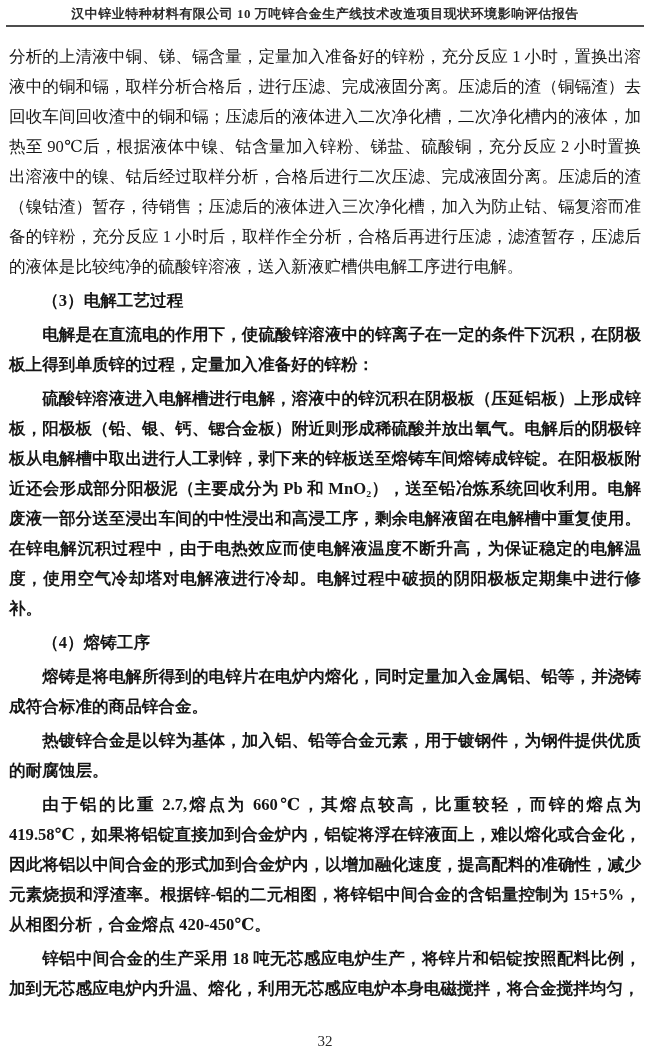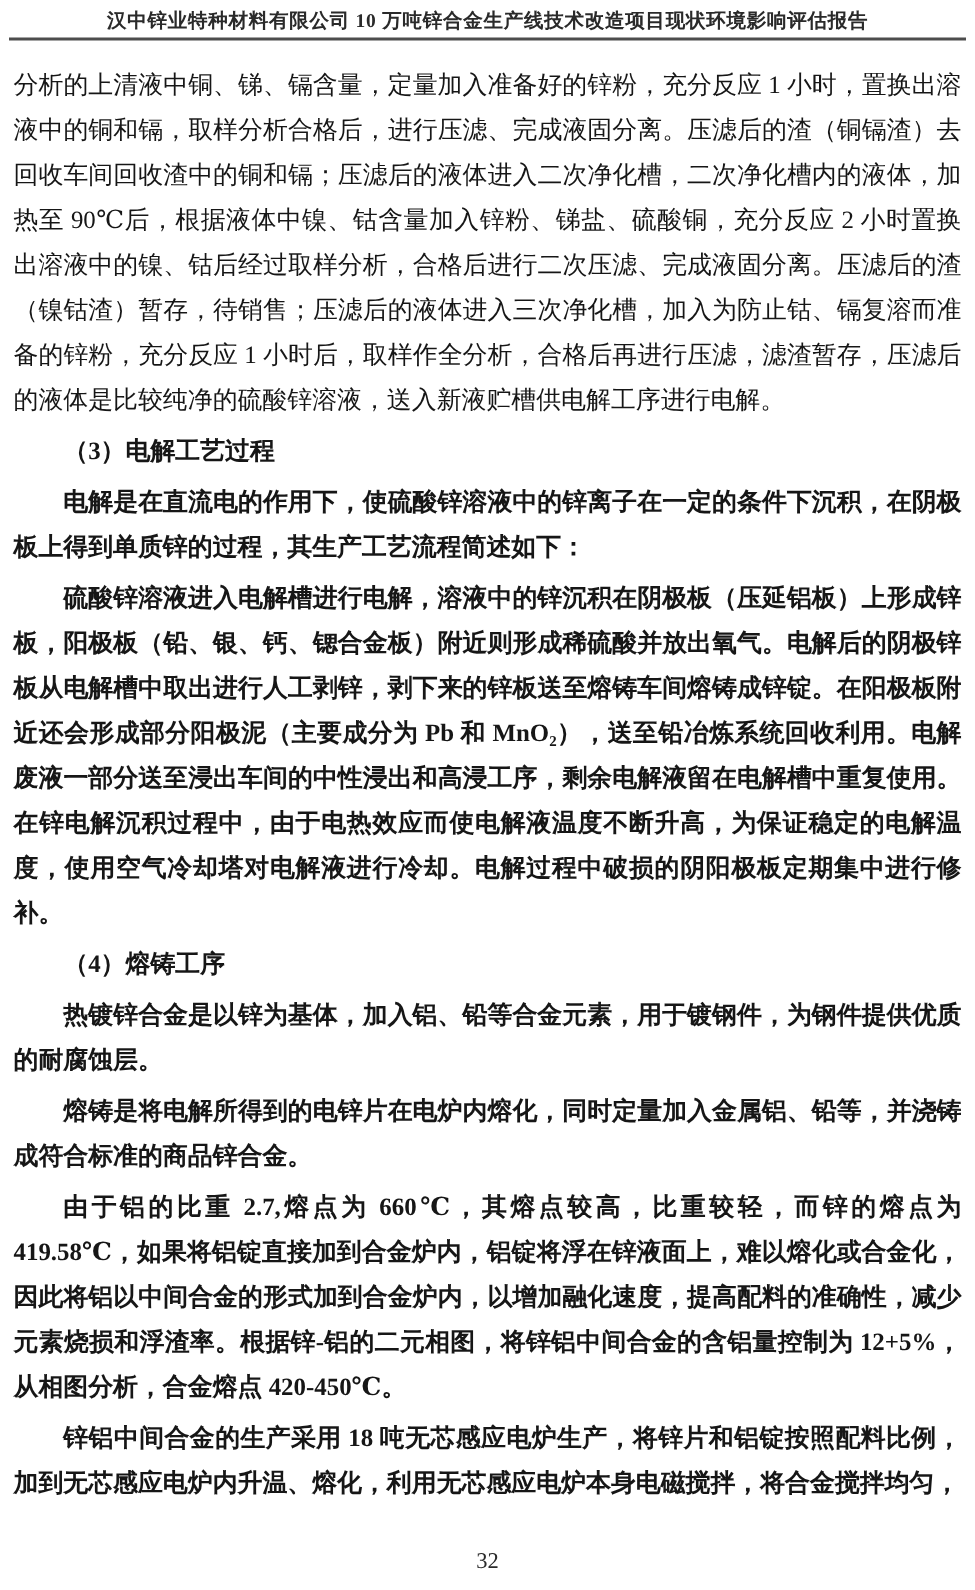--- a/index.html
+++ b/index.html
@@ -67,22 +67,22 @@
 </style>
 </head>
 <body>
 
 <div class="page">
   <div class="doc-header">汉中锌业特种材料有限公司 10 万吨锌合金生产线技术改造项目现状环境影响评估报告</div>
   <div class="header-rule"></div>
   <div class="doc-body">
       <p class="para">分析的上清液中铜、锑、镉含量，定量加入准备好的锌粉，充分反应 1 小时，置换出溶液中的铜和镉，取样分析合格后，进行压滤、完成液固分离。压滤后的渣（铜镉渣）去回收车间回收渣中的铜和镉；压滤后的液体进入二次净化槽，二次净化槽内的液体，加热至 90℃后，根据液体中镍、钴含量加入锌粉、锑盐、硫酸铜，充分反应 2 小时置换出溶液中的镍、钴后经过取样分析，合格后进行二次压滤、完成液固分离。压滤后的渣（镍钴渣）暂存，待销售；压滤后的液体进入三次净化槽，加入为防止钴、镉复溶而准备的锌粉，充分反应 1 小时后，取样作全分析，合格后再进行压滤，滤渣暂存，压滤后的液体是比较纯净的硫酸锌溶液，送入新液贮槽供电解工序进行电解。</p>
       <p class="para indent">（3）电解工艺过程</p>
-      <p class="para indent">电解是在直流电的作用下，使硫酸锌溶液中的锌离子在一定的条件下沉积，在阴极板上得到单质锌的过程，其生产工艺流程简述如下：</p>
+      <p class="para indent">电解是在直流电的作用下，使硫酸锌溶液中的锌离子在一定的条件下沉积，在阴极板上得到单质锌的过程，定量加入准备好的锌粉：</p>
       <p class="para indent">硫酸锌溶液进入电解槽进行电解，溶液中的锌沉积在阴极板（压延铝板）上形成锌板，阳极板（铅、银、钙、锶合金板）附近则形成稀硫酸并放出氧气。电解后的阴极锌板从电解槽中取出进行人工剥锌，剥下来的锌板送至熔铸车间熔铸成锌锭。在阳极板附近还会形成部分阳极泥（主要成分为 Pb 和 MnO₂），送至铅冶炼系统回收利用。电解废液一部分送至浸出车间的中性浸出和高浸工序，剩余电解液留在电解槽中重复使用。在锌电解沉积过程中，由于电热效应而使电解液温度不断升高，为保证稳定的电解温度，使用空气冷却塔对电解液进行冷却。电解过程中破损的阴阳极板定期集中进行修补。</p>
       <p class="para indent">（4）熔铸工序</p>
+      <p class="para indent">熔铸是将电解所得到的电锌片在电炉内熔化，同时定量加入金属铝、铅等，并浇铸成符合标准的商品锌合金。</p>
       <p class="para indent">热镀锌合金是以锌为基体，加入铝、铅等合金元素，用于镀钢件，为钢件提供优质的耐腐蚀层。</p>
-      <p class="para indent">熔铸是将电解所得到的电锌片在电炉内熔化，同时定量加入金属铝、铅等，并浇铸成符合标准的商品锌合金。</p>
-      <p class="para indent">由于铝的比重 2.7,熔点为 660℃，其熔点较高，比重较轻，而锌的熔点为 419.58℃，如果将铝锭直接加到合金炉内，铝锭将浮在锌液面上，难以熔化或合金化，因此将铝以中间合金的形式加到合金炉内，以增加融化速度，提高配料的准确性，减少元素烧损和浮渣率。根据锌-铝的二元相图，将锌铝中间合金的含铝量控制为 12+5%，从相图分析，合金熔点 420-450℃。</p>
+      <p class="para indent">由于铝的比重 2.7,熔点为 660℃，其熔点较高，比重较轻，而锌的熔点为 419.58℃，如果将铝锭直接加到合金炉内，铝锭将浮在锌液面上，难以熔化或合金化，因此将铝以中间合金的形式加到合金炉内，以增加融化速度，提高配料的准确性，减少元素烧损和浮渣率。根据锌-铝的二元相图，将锌铝中间合金的含铝量控制为 15+5%，从相图分析，合金熔点 420-450℃。</p>
       <p class="para indent">锌铝中间合金的生产采用 18 吨无芯感应电炉生产，将锌片和铝锭按照配料比例，加到无芯感应电炉内升温、熔化，利用无芯感应电炉本身电磁搅拌，将合金搅拌均匀，</p>
     </div>
   <div class="doc-footer">32</div>
 </div>
 
 </body></html>

